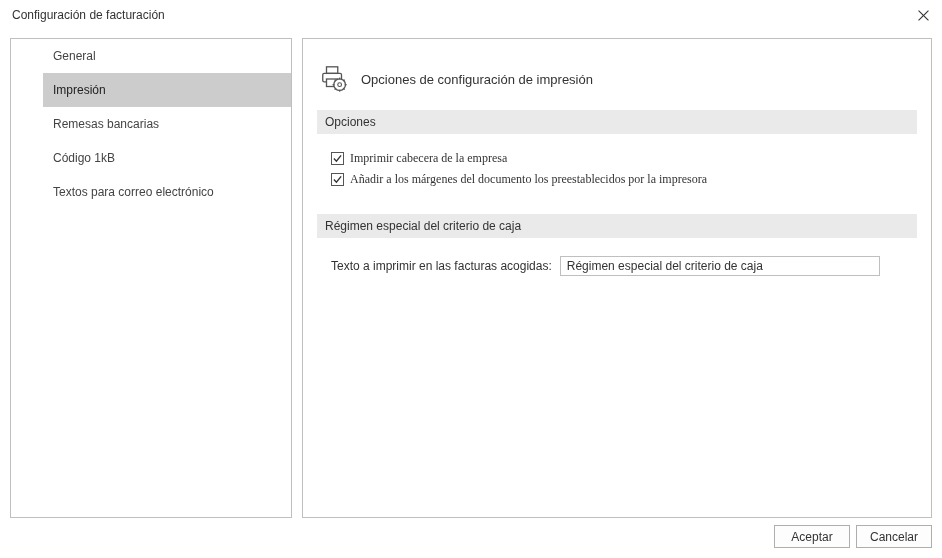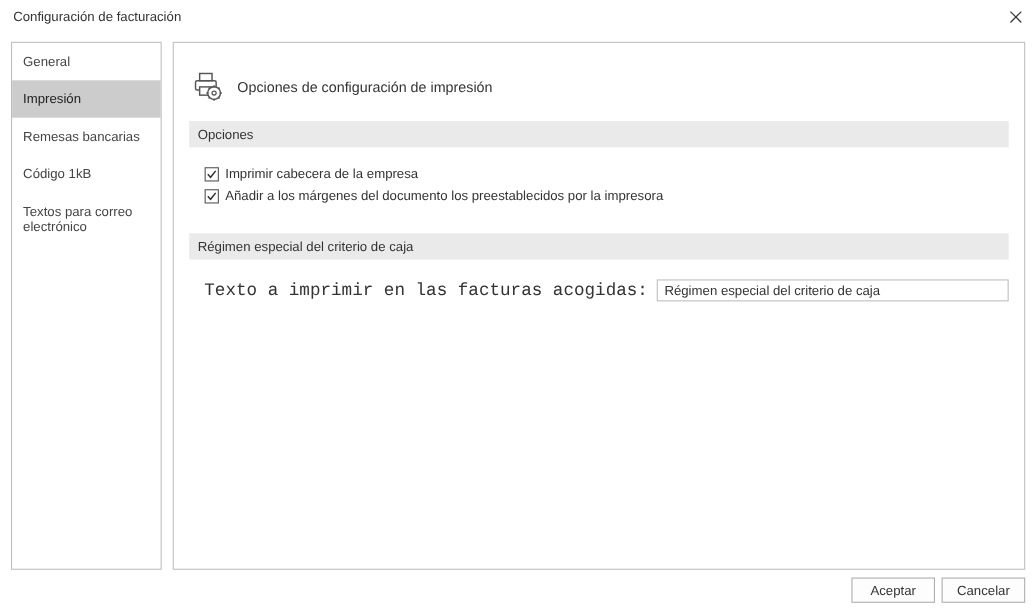--- a/index.html
+++ b/index.html
@@ -42,20 +42,21 @@
     .content {
       display: flex;
       gap: 10px;
       padding: 8px 10px 0 10px;
       height: 488px;
     }
     .sidebar {
       width: 282px;
       border: 1px solid #bfbfbf;
       background: #ffffff;
+      padding-left: 32px;
     }
     .sidebar-item {
       padding: 10px 10px;
       cursor: pointer;
       color: #444;
       font-size: 12px;
     }
     .sidebar-item.selected {
       background: #cccccc;
       color: #222;
@@ -92,20 +93,21 @@
       color: #333;
       margin-bottom: 14px;
     }
     .checkbox-row {
       display: flex;
       align-items: center;
       gap: 6px;
       padding: 3px 0 3px 14px;
       font-size: 12px;
       color: #333;
+      font-family: Liberation Serif, serif;
     }
     .checkbox-box {
       width: 13px;
       height: 13px;
       border: 1px solid #555;
       display: flex;
       align-items: center;
       justify-content: center;
       background: #fff;
     }
@@ -116,24 +118,23 @@
     .section-gap {
       height: 24px;
     }
     .field-row {
       display: flex;
       align-items: center;
       gap: 8px;
       padding: 4px 0 4px 14px;
     }
     .field-label {
-      font-size: 16px;
+      font-size: 12px;
       color: #333;
       white-space: nowrap;
-      font-family: Liberation Mono, monospace;
     }
     .field-input {
       flex: 0 0 320px;
       height: 20px;
       border: 1px solid #bfbfbf;
       padding: 2px 6px;
       font-family: inherit;
       font-size: 12px;
       color: #333;
       background: #fff;

